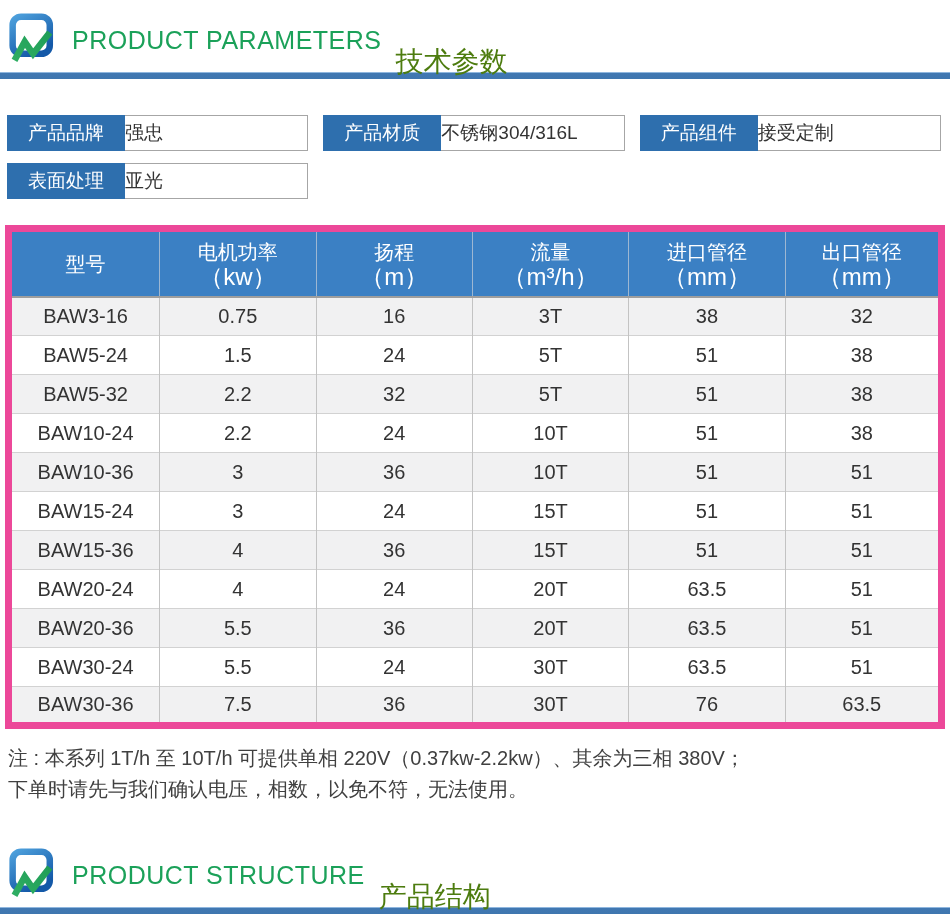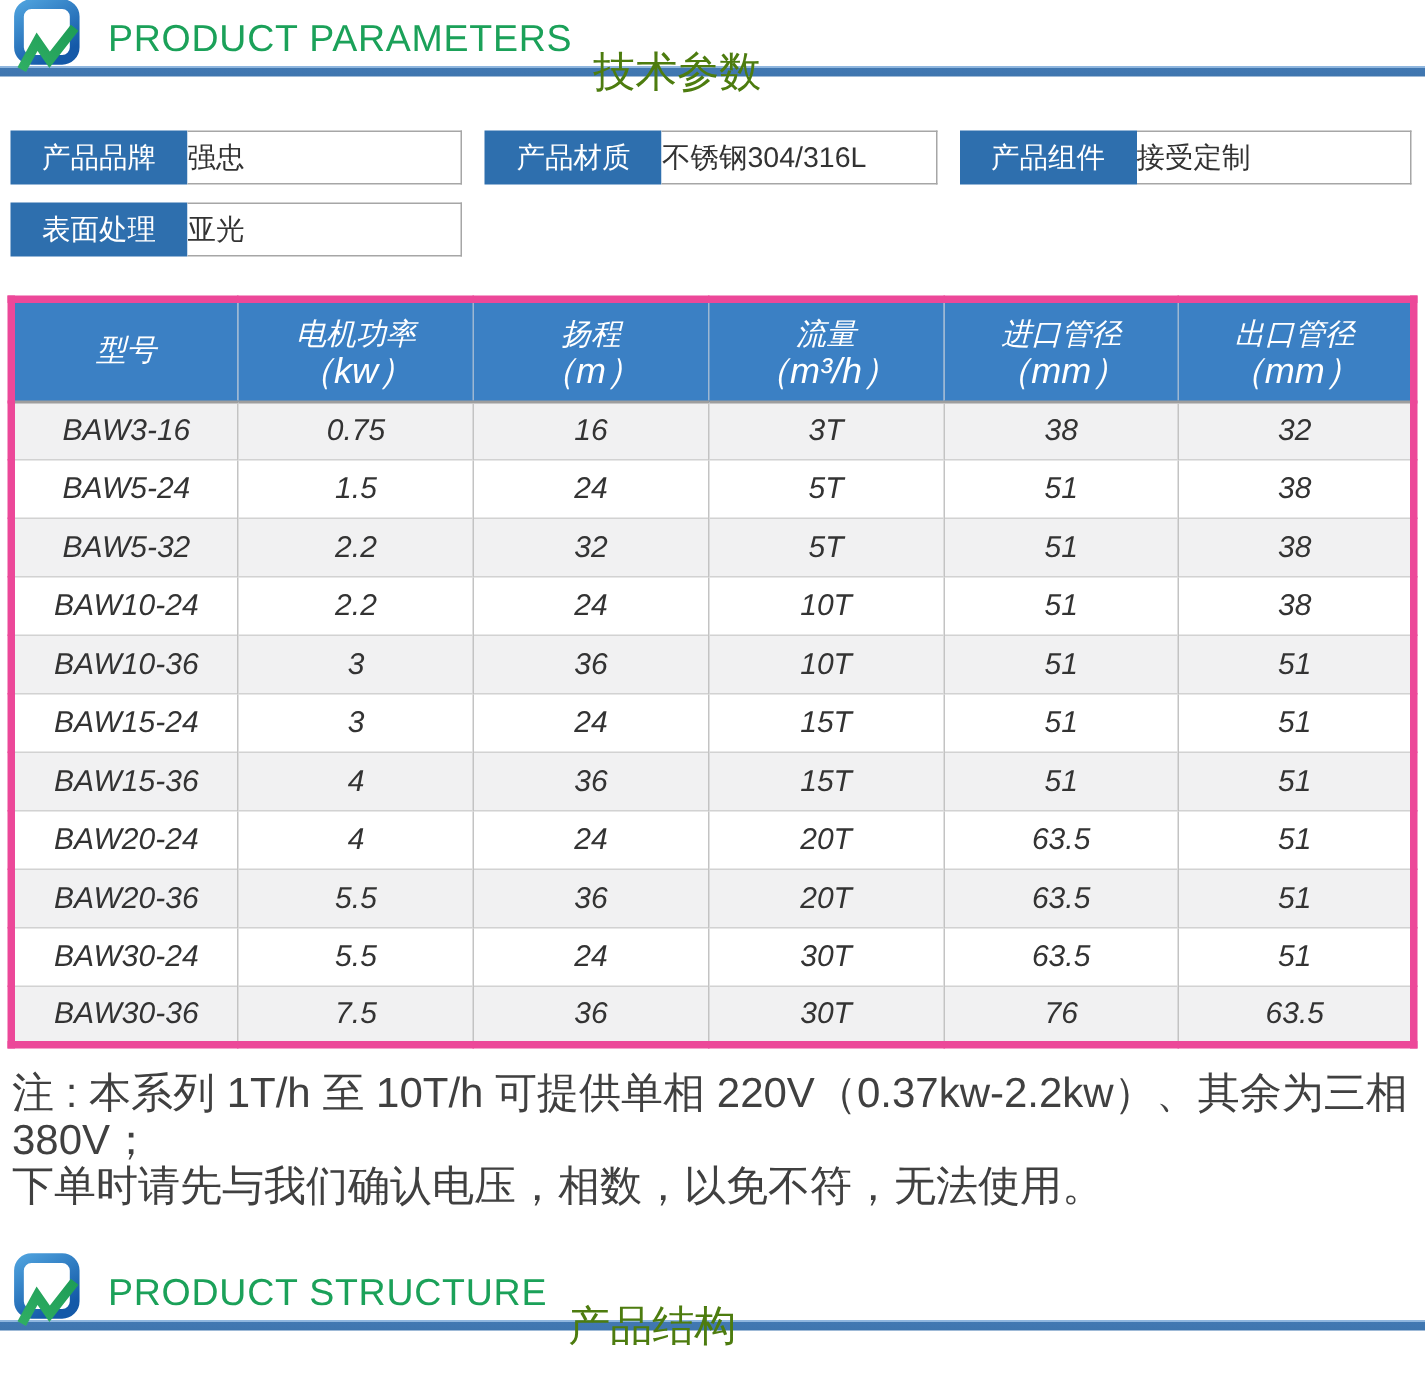--- a/index.html
+++ b/index.html
@@ -1,55 +1,55 @@
 <!DOCTYPE html>
 <html><head>
 <meta charset="utf-8">
 <style>
   * { margin:0; padding:0; box-sizing:border-box; }
   html,body { width:950px; height:920px; background:#ffffff; overflow:hidden;
     font-family:"Liberation Sans","DejaVu Sans",sans-serif; }
 
   
-  .sec-head { display:flex; align-items:center; padding:8px 8px 0 8px; height:44px; }
+  .sec-head { display:flex; align-items:center; padding:8px 8px 0 8px; height:72px; }
   .logo { width:52px; height:52px; flex:0 0 auto; margin-top:-2px; }
   .sec-title-en { font-size:25px; color:#1ba159; margin-left:12px; letter-spacing:0.5px; font-weight:500; }
   .sec-title-zh { font-size:28px; color:#4d7c0f; margin-left:14px; font-weight:500;margin-top:43px; }
   .blue-bar { height:7px; width:100%;
     background:linear-gradient(to bottom,#8fb6de 0%,#8fb6de 18%,#4178b2 18%,#3f76af 100%); }
 
   
   .info-grid { display:grid; grid-template-columns:1fr 1fr 1fr; column-gap:15px; row-gap:12px;
     margin:36px 9px 0 7px; }
   .info-box { display:flex; height:36px; }
   .info-label { width:118px; flex:0 0 auto; background:#2e6fae; color:#ffffff;
     font-size:19px; display:flex; align-items:center; justify-content:center; }
   .info-value { flex:1 1 auto; border:1px solid #a6a6a6; border-left:none; background:#ffffff;
     color:#333333; font-size:19px; display:flex; align-items:center; }
 
   
   .spec-table-wrap { margin:26px 5px 0 5px; }
   table.spec { width:100%; border-collapse:collapse; table-layout:fixed;
-    border:5px solid #ec4899;font-style:italic; }
+    border:7px solid #ec4899; }
   table.spec thead th { background:#3b80c4; color:#ffffff; font-weight:400;
     height:68px; text-align:center; vertical-align:middle;
     border-right:1px solid #9db7d2; border-bottom:2px solid #9e9e9e; }
   table.spec thead th:last-child { border-right:none; }
   .col-name { display:block; font-size:20px; line-height:26px; }
   .col-unit { display:block; font-size:24px; line-height:23px; }
   table.spec td { height:39px; text-align:center; vertical-align:middle;
     font-size:20px; color:#333333;
     border-right:1px solid #c3c3c3; border-top:1px solid #d2d2d2; }
   table.spec td:last-child { border-right:none; }
   table.spec tbody tr:nth-child(odd) { background:#f1f1f2; }
   table.spec tbody tr:nth-child(even) { background:#ffffff; }
   th:first-child, td:first-child { width:16.2%; }
 
   
-  .note { margin:14px 8px 0 8px; color:#404040; font-size:28px; line-height:31px; }
+  .note { margin:14px 8px 0 8px; color:#404040; font-size:20px; line-height:31px; }
 
   
   .footer-head { margin-top:30px; }
 </style>
 </head>
 <body>
 
 <div class="sec-head">
   <svg class="logo" viewBox="0 0 56 56">
     <defs>

